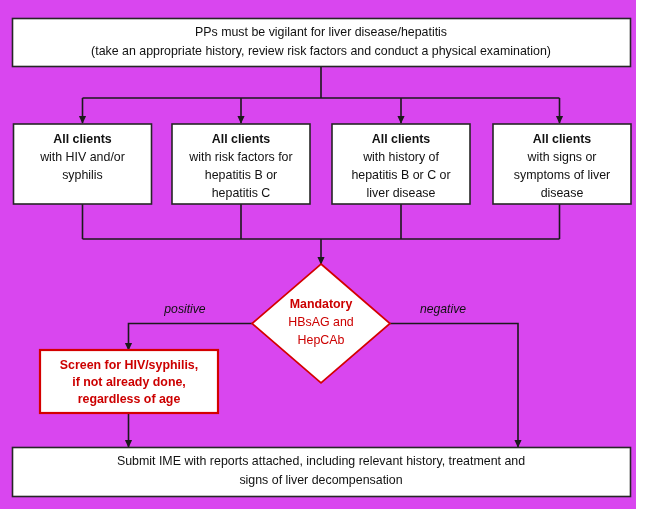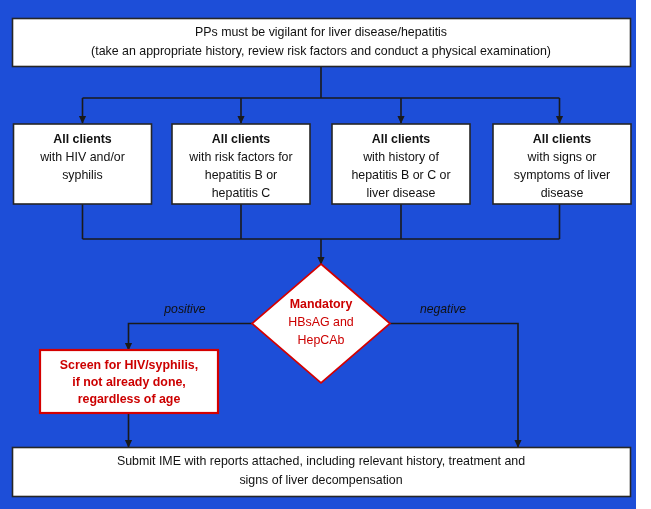--- a/index.html
+++ b/index.html
@@ -10,21 +10,21 @@
   body {
     width: 651px;
     height: 509px;
     font-family: "Liberation Sans", sans-serif;
     overflow: hidden;
   }
   #flowchart-root {
     position: relative;
     width: 636px;
     height: 509px;
-    background: #1d4ed8;
+    background: #d946ef;
   }
   svg#flow-svg {
     position: absolute;
     top: 0;
     left: 0;
     width: 651px;
     height: 509px;
     display: block;
   }
   .node-box {

